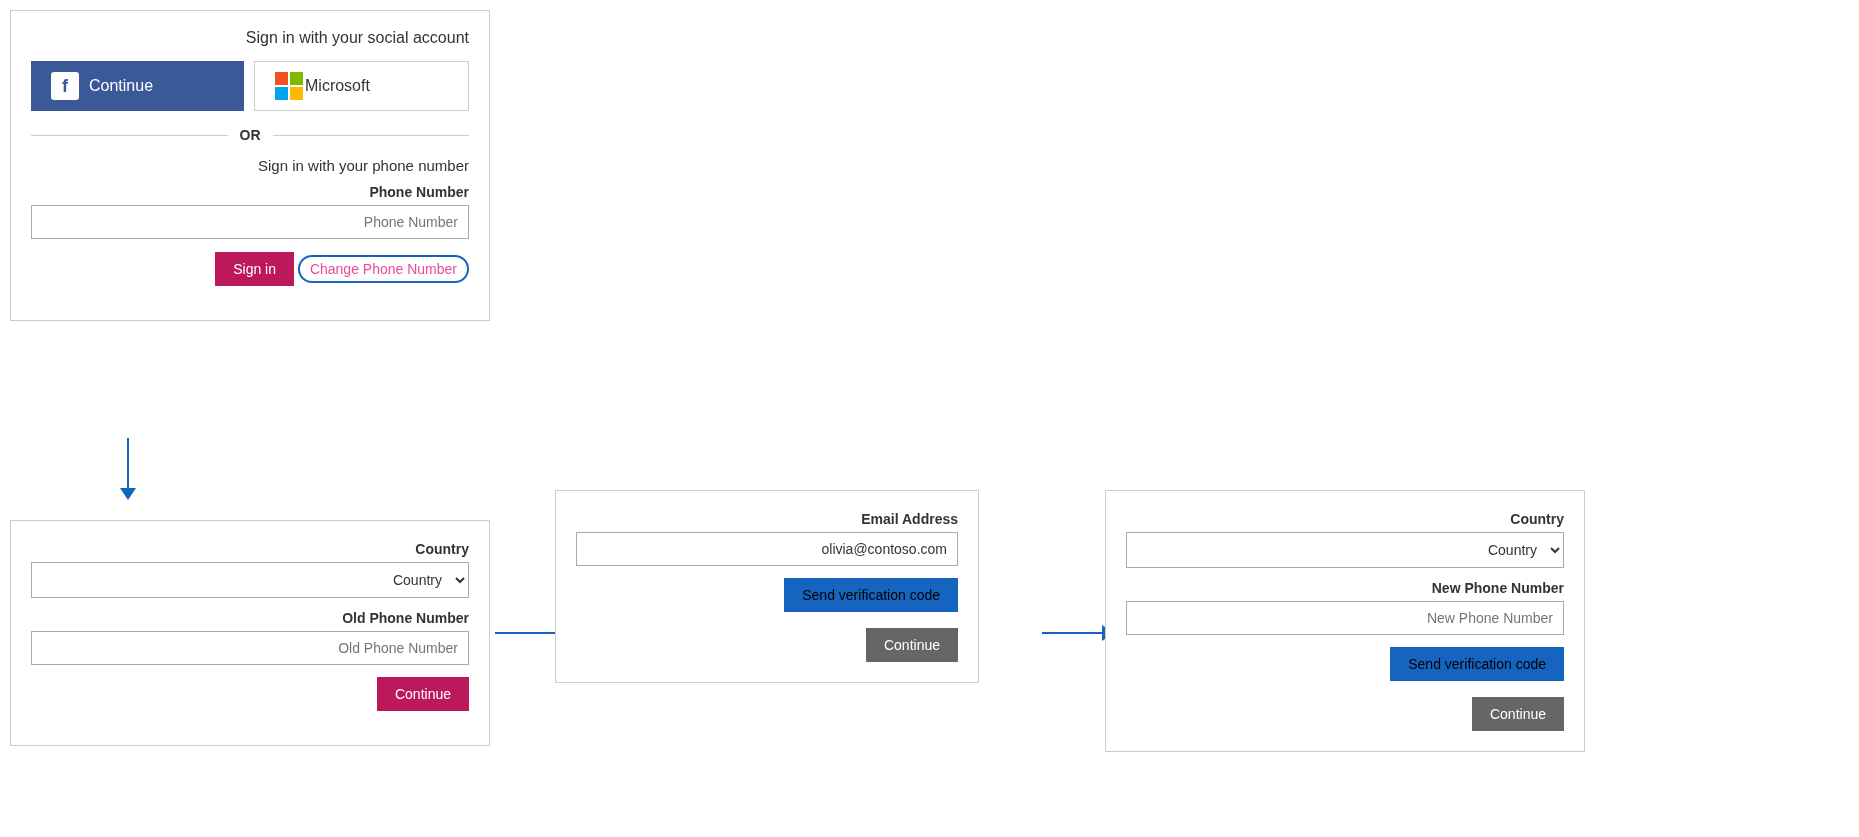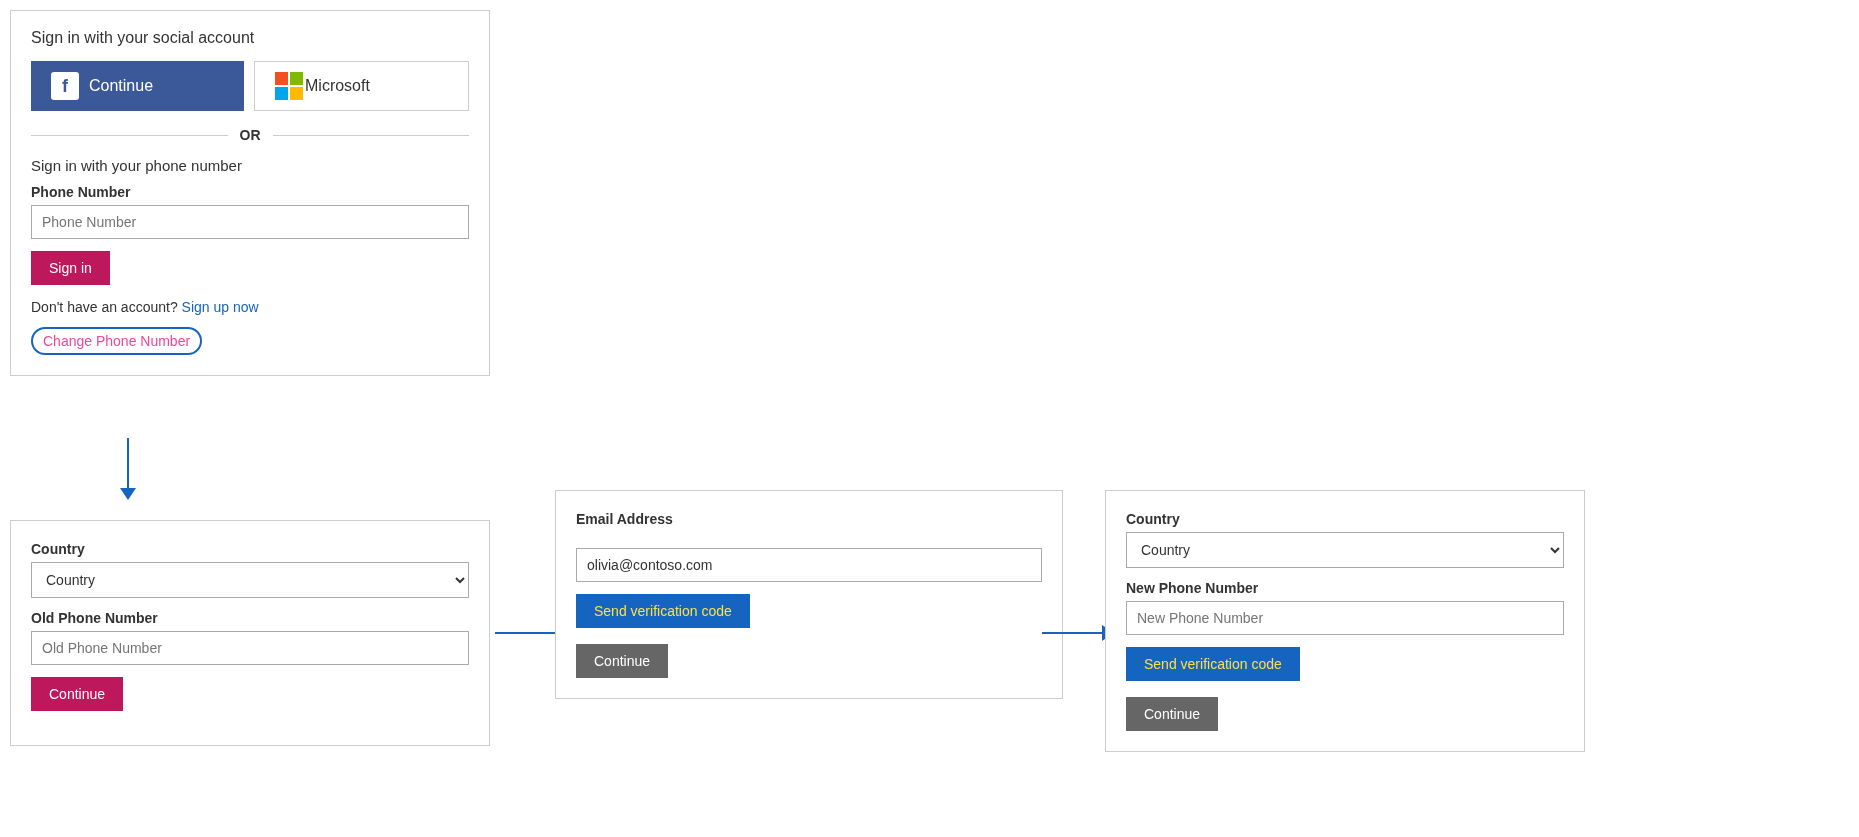--- a/index.html
+++ b/index.html
@@ -1,15 +1,15 @@
 <!DOCTYPE html>
 <html><head>
   <meta charset="utf-8">
   <style>
-    * { box-sizing: border-box; margin: 0; padding: 0; }
+    * { box-sizing: border-box; margin: 0; padding: 0; text-align: right; }
     body {
       background: #fff;
       font-family: Arial, sans-serif;
       font-size: 14px;
       color: #333;
       width: 1859px;
       min-height: 837px;
       position: relative;
     }
 
@@ -214,21 +214,21 @@
       border-top: 8px solid transparent;
       border-bottom: 8px solid transparent;
       border-left: 12px solid #1565c0;
     }
 
     
     .panel-3 {
       position: absolute;
       top: 490px;
       left: 555px;
-      width: 508px;
+      width: 424px;
       border: 1px solid #ccc;
       padding: 20px;
       background: #fff;
     }
 
     
     .arrow-right-2 {
       position: absolute;
       top: 625px;
       left: 1042px;
@@ -263,31 +263,30 @@
       color: #fff;
       border: none;
       padding: 9px 18px;
       font-size: 14px;
       cursor: pointer;
       margin-top: 8px;
     }
 
     .btn-send-verify {
       background: #1565c0;
-      color: #fde047;
+      color: #000000;
       border: none;
       padding: 9px 18px;
       font-size: 14px;
       cursor: pointer;
       margin-bottom: 8px;
     }
 
     .input-prefilled {
       color: #333;
-      margin-top: 16px;
     }
 
     .input-placeholder {
       color: #aaa;
     }
   </style>
 </head>
 <body>
 
 <div class="panel-1">
@@ -314,24 +313,20 @@
     <span class="or-text">OR</span>
     <hr>
   </div>
 
   <div class="phone-title">Sign in with your phone number</div>
   <div class="field-label">Phone Number</div>
   <input class="text-input" type="text" placeholder="Phone Number" style="">
 
   <button class="btn-blue">Sign in</button>
 
-  <div class="bottom-links">
-    <span>Don't have an account?</span>
-    <a class="link-blue" href="#">Sign up now</a>
-  </div>
 
   <div class="change-phone-circle">Change Phone Number</div>
 </div>
 
 <div class="arrow-down">
   <div class="arrow-line-v"></div>
   <div class="arrow-head-down"></div>
 </div>
 
 <div class="panel-2">

